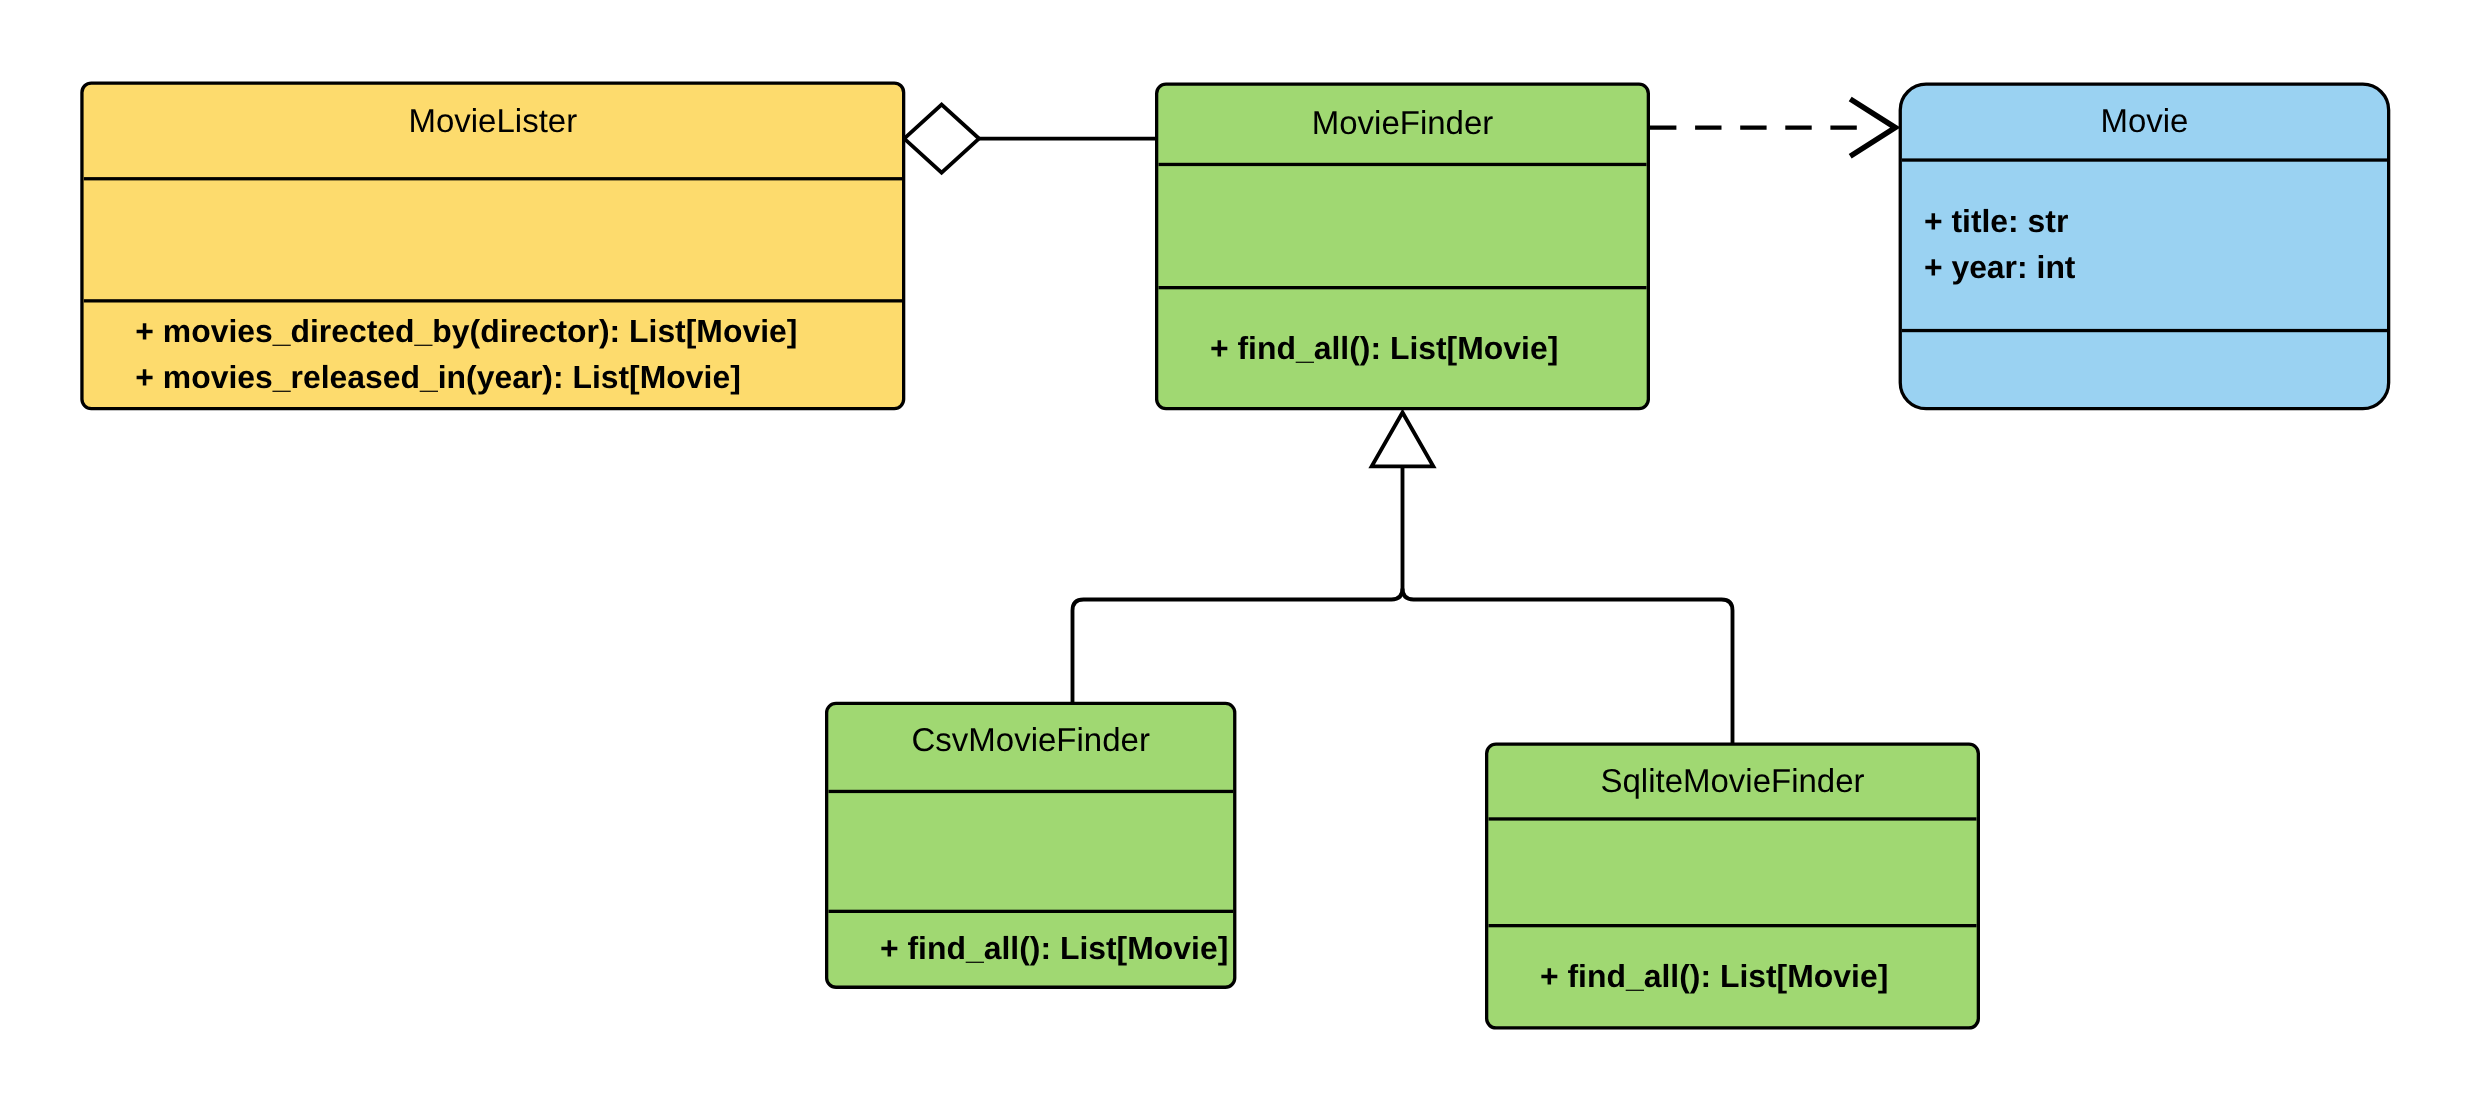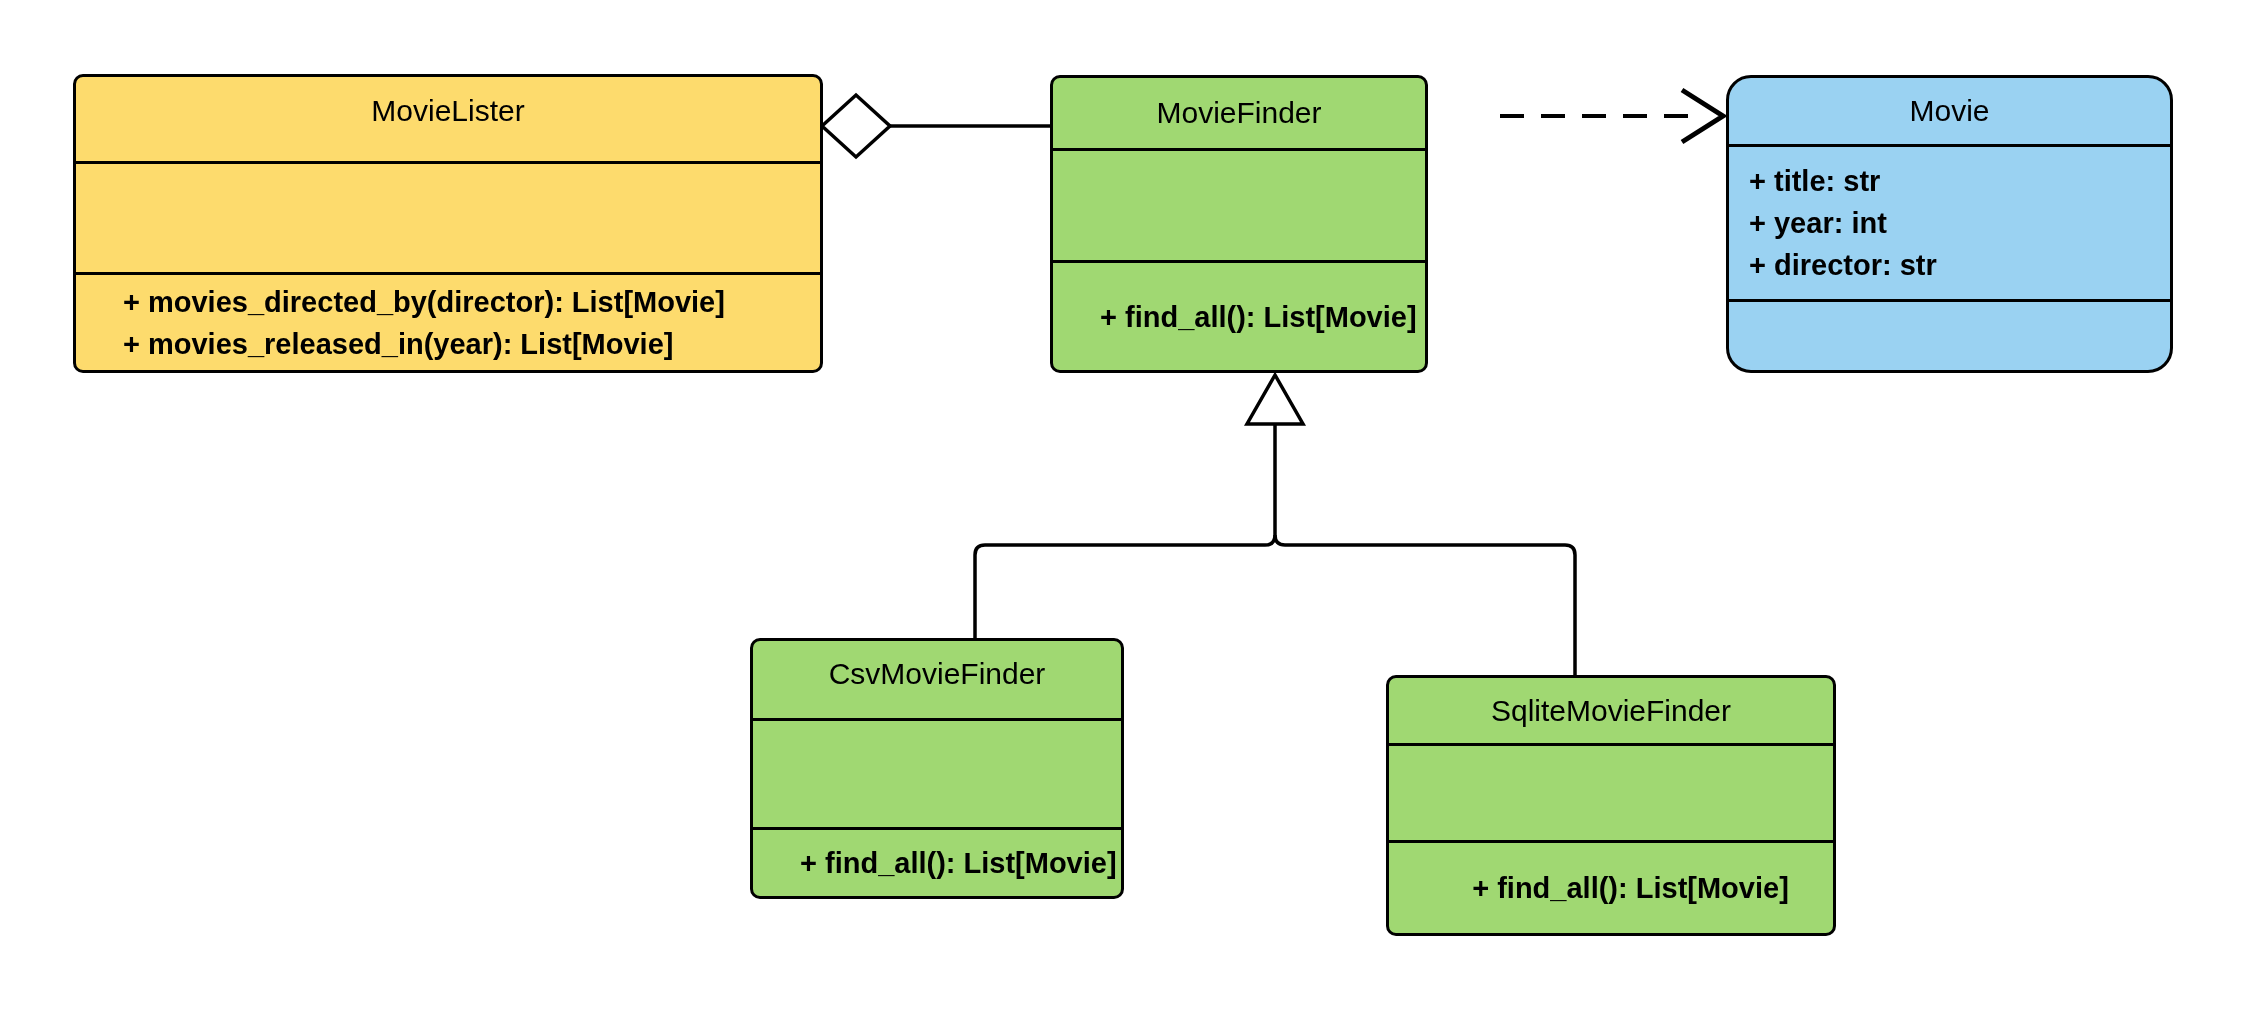--- a/index.html
+++ b/index.html
@@ -87,47 +87,46 @@
 
   <div class="uml-class c-yellow" style="left:73px; top:74px; width:750px; height:299px;">
     <div class="compartment cmp-header" style="height:68px">MovieLister</div>
     <div class="compartment cmp-attrs" style="height:95px"></div>
     <div class="compartment cmp-methods">
       <div class="member">+ movies_directed_by(director): List[Movie]</div>
       <div class="member">+ movies_released_in(year): List[Movie]</div>
     </div>
   </div>
 
-  <div class="uml-class c-green" style="left:1050px; top:75px; width:378px; height:298px;">
+  <div class="uml-class c-green" style="left:1050px; top:75px; width:450px; height:298px;">
     <div class="compartment cmp-header" style="height:70px">MovieFinder</div>
     <div class="compartment cmp-attrs" style="height:112px"></div>
     <div class="compartment cmp-methods">
       <div class="member">+ find_all(): List[Movie]</div>
     </div>
   </div>
 
   <div class="uml-class c-blue" style="left:1726px; top:75px; width:447px; height:298px;border-radius:25px;">
     <div class="compartment cmp-header" style="height:66px">Movie</div>
     <div class="compartment cmp-attrs" style="height:155px">
       <div class="member">+ title: str</div>
       <div class="member">+ year: int</div>
-      <div class="member">+ director: str</div>
     </div>
     <div class="compartment cmp-methods"></div>
   </div>
 
   <div class="uml-class c-green" style="left:750px; top:638px; width:374px; height:261px;gap:12px;">
     <div class="compartment cmp-header" style="height:65px">CsvMovieFinder</div>
     <div class="compartment cmp-attrs" style="height:97px"></div>
     <div class="compartment cmp-methods">
       <div class="member">+ find_all(): List[Movie]</div>
     </div>
   </div>
 
-  <div class="uml-class c-green" style="left:1386px; top:675px; width:450px; height:261px;text-align:center;">
+  <div class="uml-class c-green" style="left:1350px; top:675px; width:450px; height:261px;">
     <div class="compartment cmp-header" style="height:65px">SqliteMovieFinder</div>
     <div class="compartment cmp-attrs" style="height:97px"></div>
     <div class="compartment cmp-methods">
       <div class="member">+ find_all(): List[Movie]</div>
     </div>
   </div>
 
 </div>
 
 </body></html>

